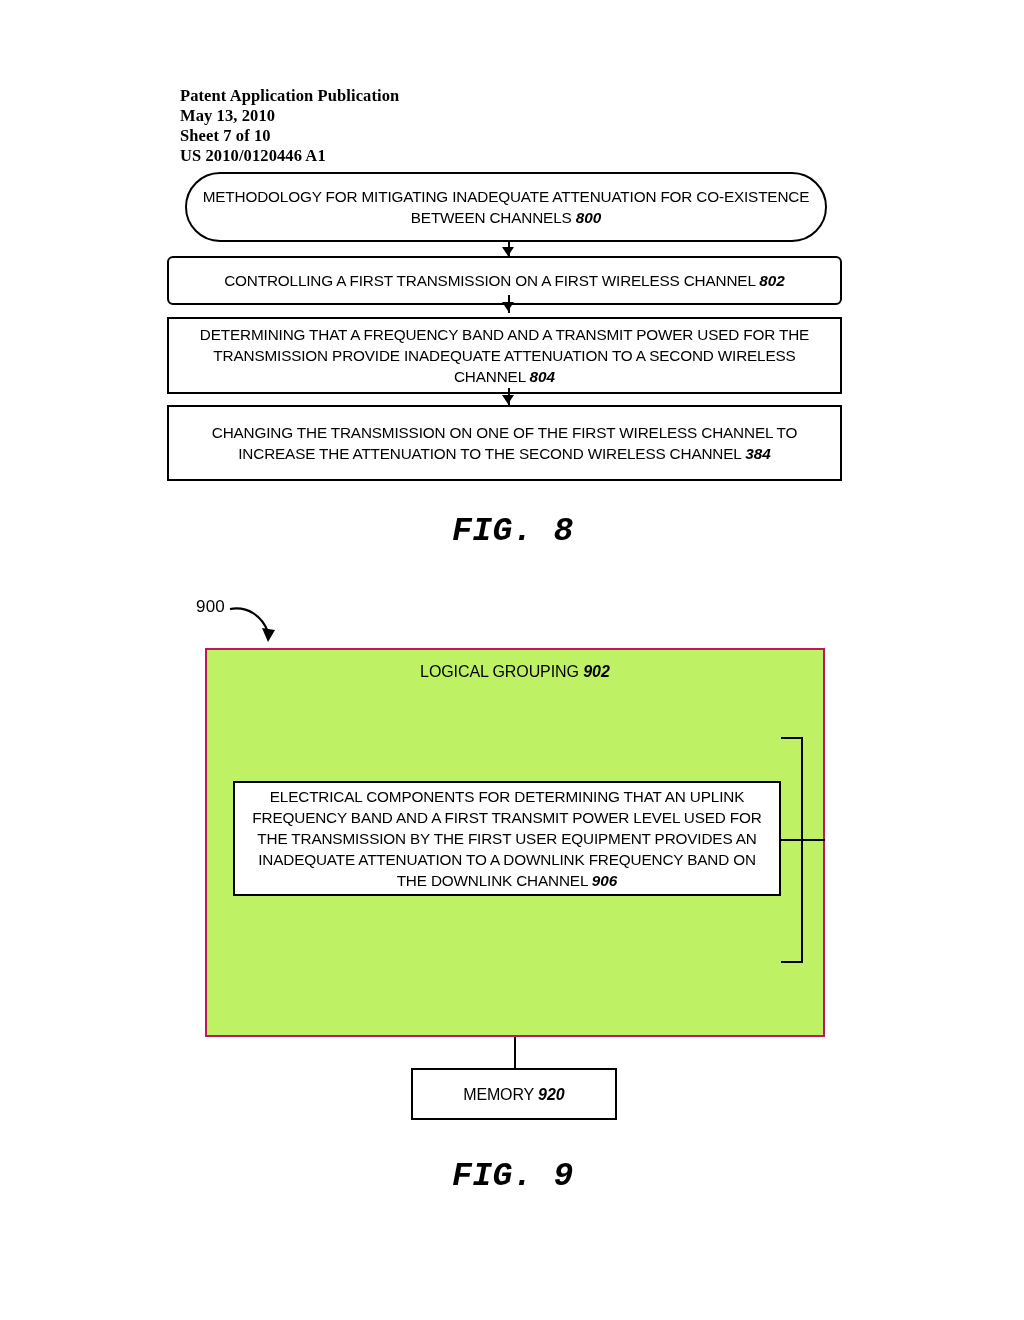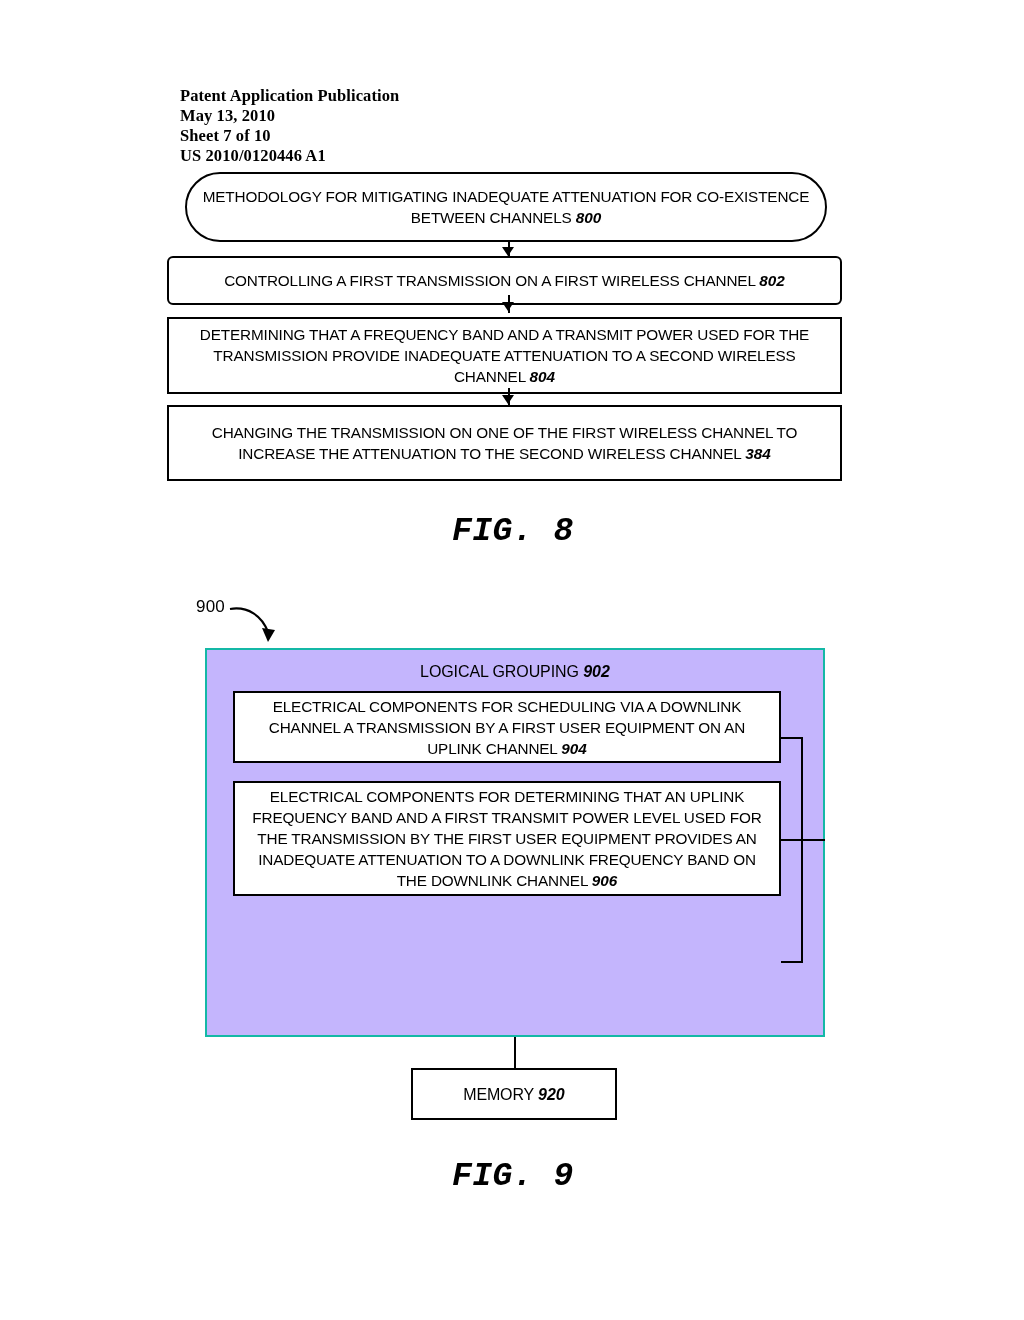--- a/index.html
+++ b/index.html
@@ -91,22 +91,22 @@
     font-weight: bold;
     font-size: 33px;
     letter-spacing: 0.5px;
     white-space: nowrap;
   }
 
   
   #outer-900 {
     position: absolute;
     box-sizing: border-box;
-    border: 2px solid #14b8a6;
-    background: #c4b5fd;
+    border: 2px solid #be185d;
+    background: #bef264;
   }
   #logical-grouping-label {
     position: absolute;
     width: 100%;
     text-align: center;
     font-size: 16px;
     letter-spacing: -0.1px;
     white-space: nowrap;
   }
   .lead-900 {
@@ -158,23 +158,20 @@
 <div class="lead-900" style="left:196px; top:597px;">900</div>
 <svg class="lead-curve" style="left:228px; top:600px;" width="60" height="50" viewBox="0 0 60 50">
   <path d="M2,9 C20,6 34,16 40,32" stroke="#000" stroke-width="2.2" fill="none"></path>
   <polygon points="40,42 34,28 47,30" fill="#000"></polygon>
 </svg>
 
 <div id="outer-900" style="left:205px; top:648px; width:620px; height:389px;">
 
   <div id="logical-grouping-label" style="top:13px;"><span>LOGICAL GROUPING </span><span class="ref">902</span></div>
 
-  <div class="box" style="left:26px; top:41px; width:548px; height:72px;">
-    <span class="txt"><span>ELECTRICAL COMPONENTS FOR SCHEDULING VIA A DOWNLINK CHANNEL A TRANSMISSION BY A FIRST USER EQUIPMENT ON AN UPLINK CHANNEL </span><span class="ref">904</span></span>
-  </div>
 
   <div class="box" style="left:26px; top:131px; width:548px; height:115px;">
     <span class="txt"><span>ELECTRICAL COMPONENTS FOR DETERMINING THAT AN UPLINK FREQUENCY BAND AND A FIRST TRANSMIT POWER LEVEL USED FOR THE TRANSMISSION BY THE FIRST USER EQUIPMENT PROVIDES AN INADEQUATE ATTENUATION TO A DOWNLINK FREQUENCY BAND ON THE DOWNLINK CHANNEL </span><span class="ref">906</span></span>
   </div>
 
 
   <div class="hline" style="left:574px; top:87px;  width:22px;"></div>
   <div class="hline" style="left:574px; top:189px; width:22px;"></div>
   <div class="hline" style="left:574px; top:311px; width:22px;"></div>
   <div class="vline" style="left:594px; top:87px;  height:226px;"></div>

